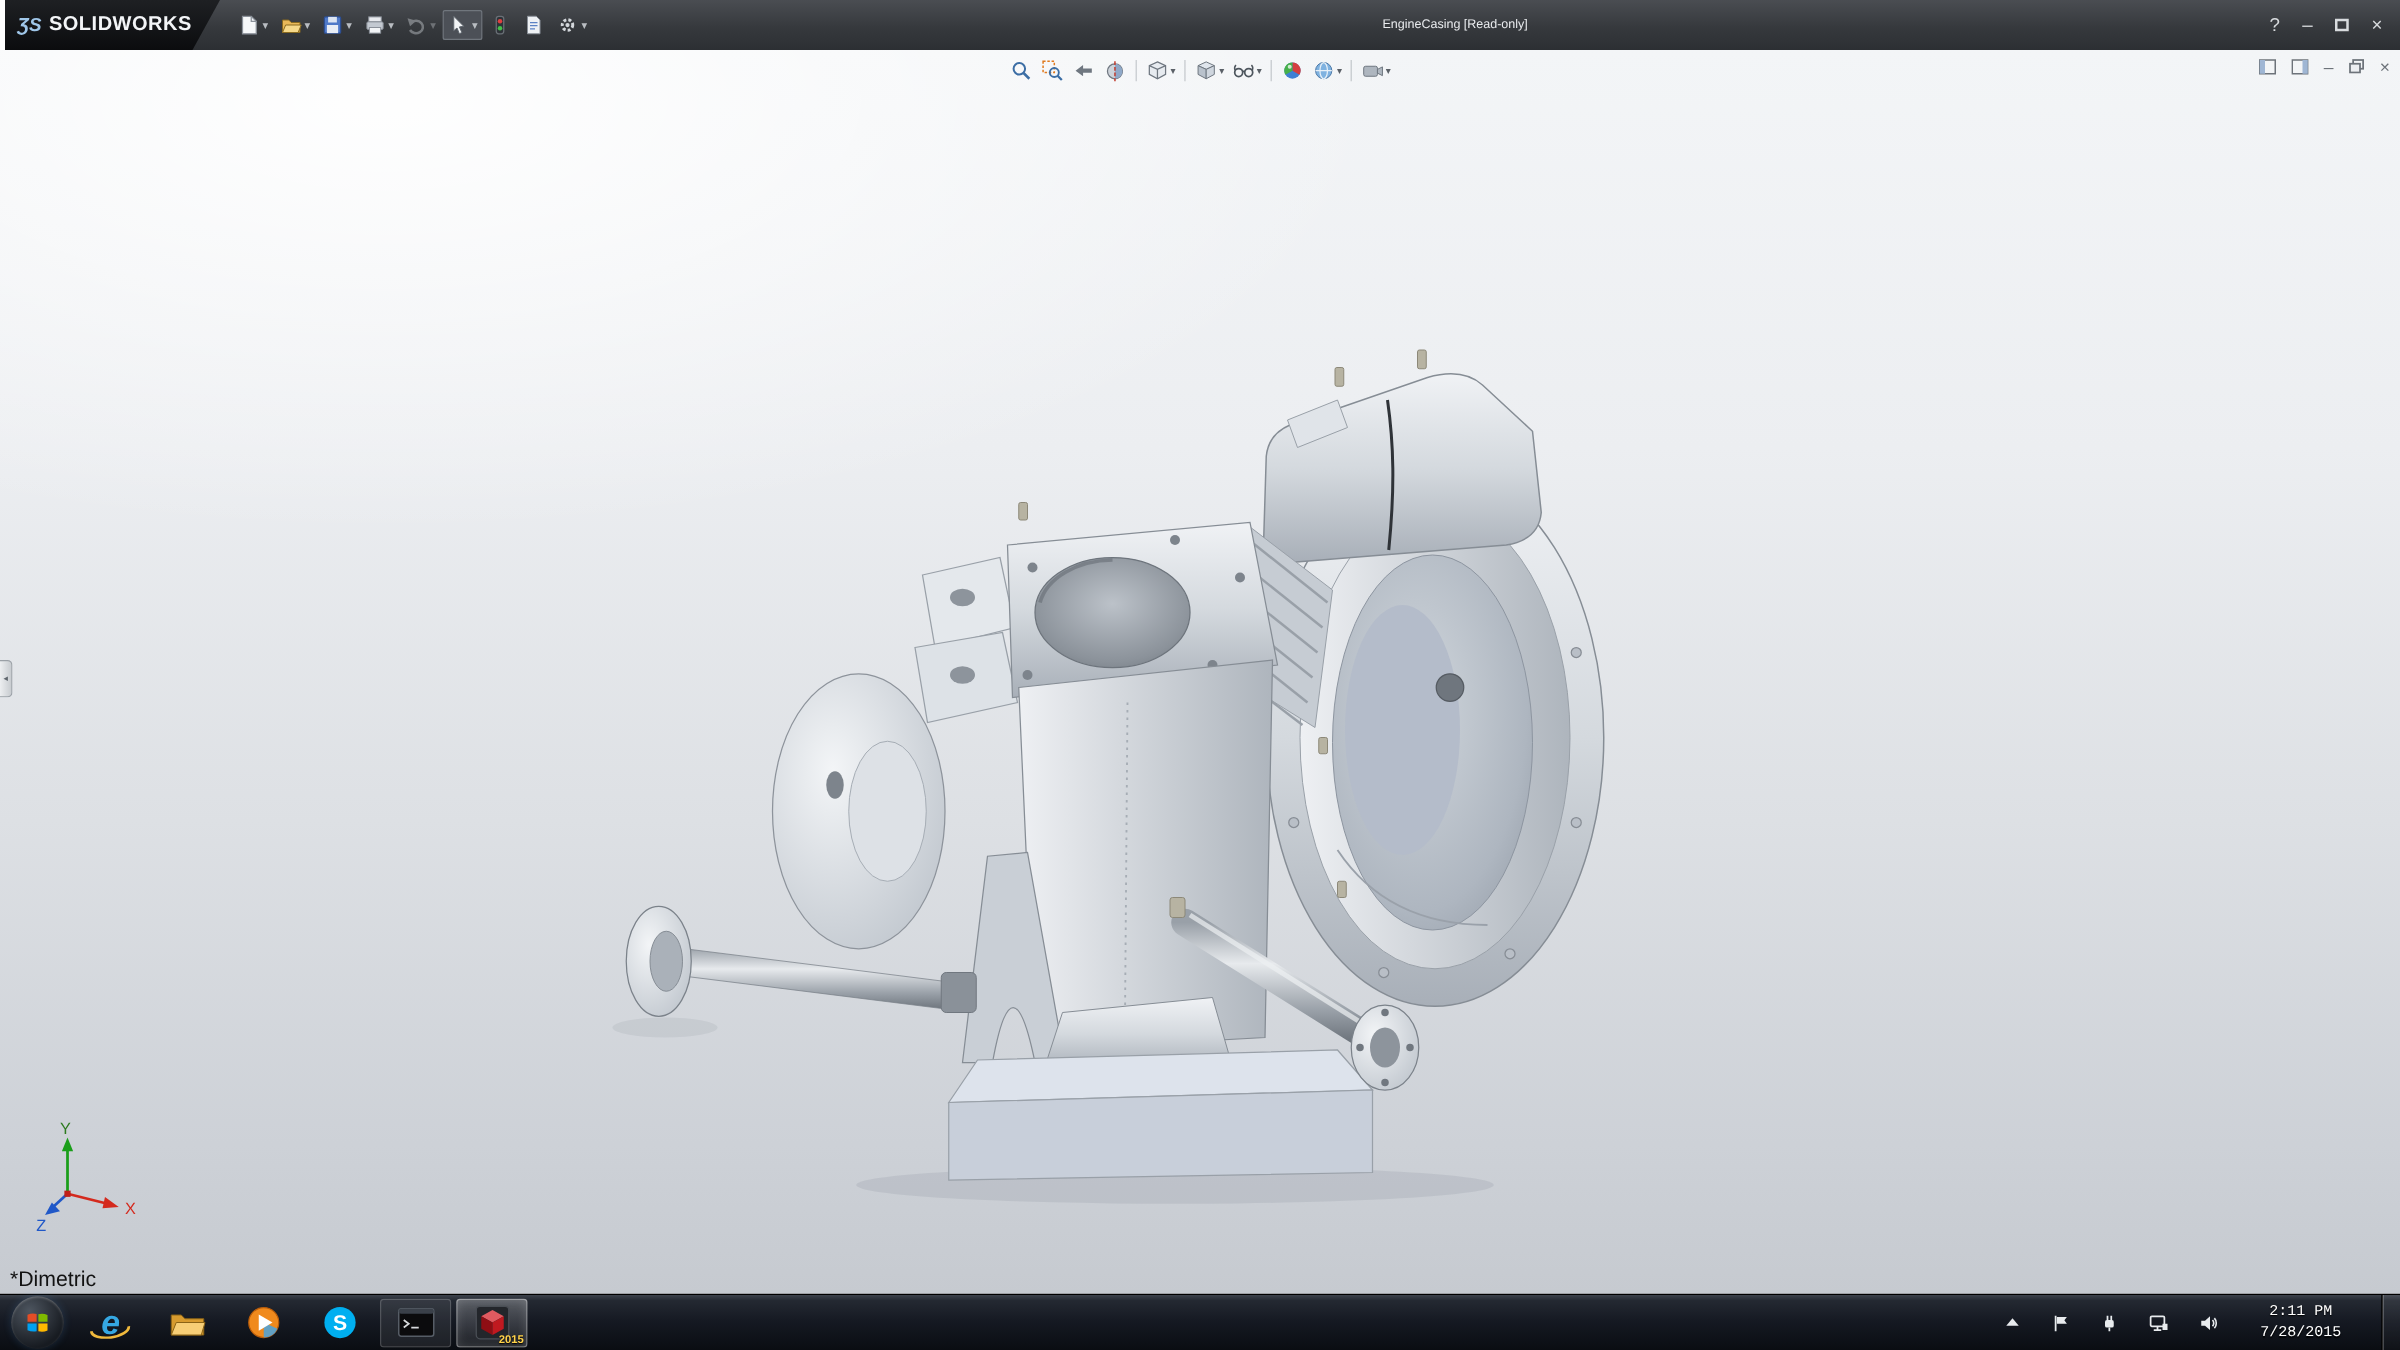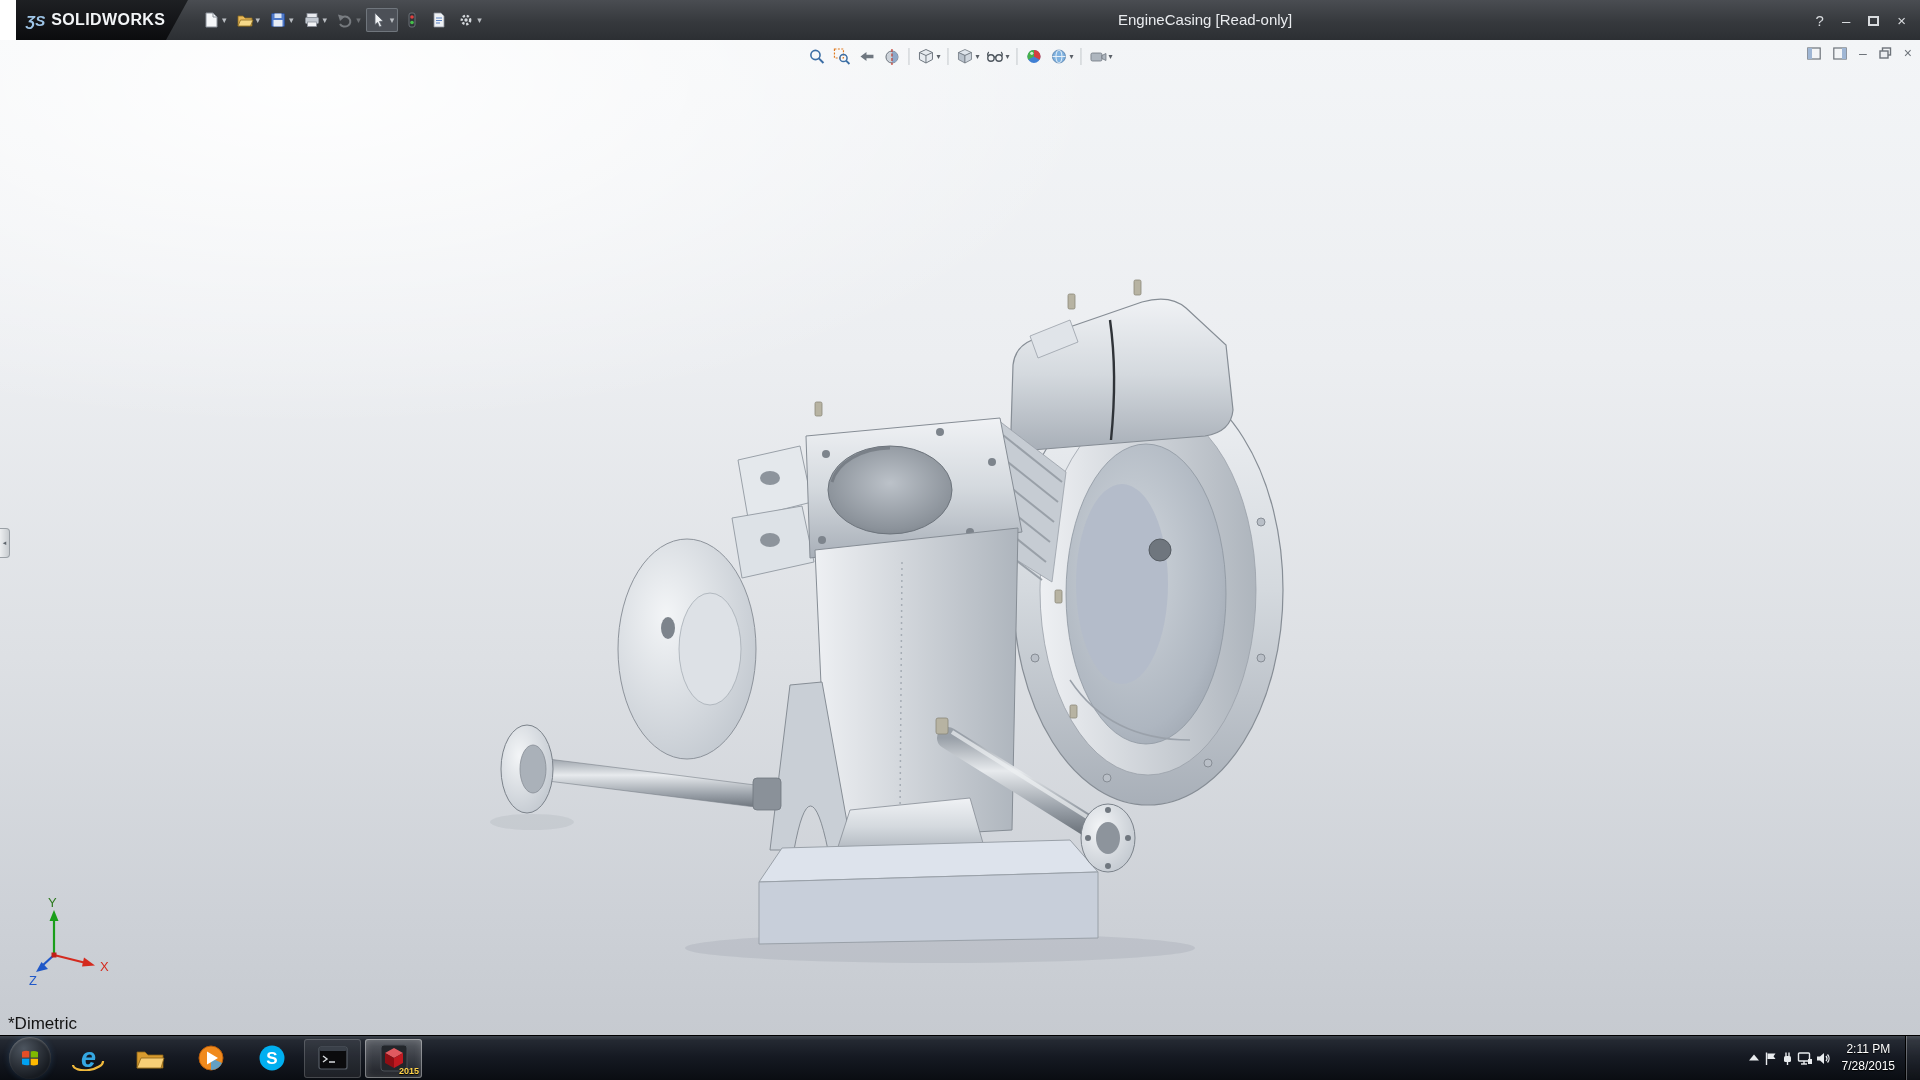--- a/index.html
+++ b/index.html
@@ -1,36 +1,36 @@
 <!DOCTYPE html>
 <html><head>
 <meta charset="utf-8">
 <style>
   * { margin:0; padding:0; box-sizing:border-box; }
   html,body { width:1920px; height:1080px; overflow:hidden; font-family:"Liberation Sans", sans-serif; user-select:none; }
   .screen { position:relative; width:1920px; height:1080px; background:#fff; }
 
   
-  .titlebar { position:absolute; top:0; left:16px; right:0; height:40px;
+  .titlebar { position:absolute; top:0; left:4px; right:0; height:40px;
     background:linear-gradient(180deg,#4a4d52 0%, #36393d 55%, #2c2f33 100%);
     display:flex; align-items:center; z-index:30; }
   .logo { position:relative; height:40px; width:172px; flex:0 0 auto;
     background:linear-gradient(180deg,#1e2023,#0b0c0e);
     clip-path:polygon(0 0, 172px 0, 150px 40px, 0 40px);
     display:flex; align-items:center; padding-left:10px; gap:6px; }
   .brand-mark { color:#9fc6e8; font-weight:bold; font-style:italic; font-size:15px; }
   .brand { color:#f3f5f7; font-weight:bold; font-size:16px; letter-spacing:.4px; }
   .main-toolbar { display:flex; align-items:center; gap:1px; margin-left:10px; }
   .tbtn { display:flex; align-items:center; gap:2px; padding:3px 4px; border-radius:2px; cursor:default; }
   .tbtn .arrow { color:#b9bdc2; font-size:9px; line-height:1; }
   .tbtn.active { background:#4c5057; box-shadow:inset 0 0 0 1px #70767d; }
   .tbtn.disabled { opacity:.42; }
   .ticon { width:18px; height:18px; display:block; }
   .win-title { position:absolute; left:1102px; top:0; height:56px; line-height:40px;
-    color:#e9ebee; font-size:15px; white-space:nowrap; }
+    color:#e9ebee; font-size:10px; white-space:nowrap; }
   .win-controls { position:absolute; right:14px; top:0; height:40px; display:flex;
     align-items:center; gap:18px; color:#d8dbde; font-size:15px; }
   .wc { cursor:default; line-height:1; }
   .box-glyph { width:11px; height:10px; border:2px solid #d8dbde; display:inline-block; }
 
   
   .viewport { position:absolute; top:40px; left:0; right:0; bottom:45px; overflow:hidden;
     background:
       radial-gradient(ellipse 1300px 560px at 16% 4%, rgba(255,255,255,.95), rgba(255,255,255,0) 62%),
       linear-gradient(180deg,#f3f5f7 0%, #ecEEf1 32%, #dde0e4 62%, #cdd1d7 88%, #c6cad0 100%); }
@@ -60,21 +60,21 @@
     box-shadow:inset 0 1px 2px rgba(255,255,255,.28), 0 0 7px rgba(90,170,255,.18);
     display:flex; align-items:center; justify-content:center; cursor:default; }
   .tb-btn { width:57px; height:39px; margin:0 2px; border-radius:3px; position:relative;
     display:flex; align-items:center; justify-content:center; cursor:default; }
   .tb-btn.open { background:rgba(255,255,255,.08); box-shadow:inset 0 0 0 1px rgba(255,255,255,.18); }
   .tb-btn.active { background:linear-gradient(rgba(255,255,255,.24), rgba(255,255,255,.07));
     box-shadow:inset 0 0 0 1px rgba(255,255,255,.34), inset 0 0 9px rgba(255,255,255,.2); }
   .ie-e { font-size:27px; font-weight:bold; font-style:italic; color:#35a7e2; position:relative; line-height:1; }
   .sw-badge { position:absolute; right:3px; bottom:2px; font-size:9px; font-weight:bold;
     color:#ffd24a; text-shadow:0 1px 1px #000;padding-left:34px; }
-  .tray { margin-left:auto; display:flex; align-items:center; gap:2px; height:100%; padding-left:8px; }
+  .tray { margin-left:auto; display:flex; align-items:center; gap:24px; height:100%; padding-left:8px;font-family:Liberation Mono, monospace; }
   .tray-icon { display:flex; align-items:center; cursor:default; }
   .clock { text-align:center; color:#fff; font-size:12px; line-height:1.4; padding:0 9px;
     text-shadow:0 1px 1px #000; cursor:default; }
   .show-desktop { width:14px; height:45px; border-left:1px solid rgba(255,255,255,.3);
     box-shadow:-1px 0 0 #000; background:linear-gradient(rgba(255,255,255,.07), rgba(255,255,255,.02)); }
 </style>
 </head>
 <body>
 
 <div class="screen">

